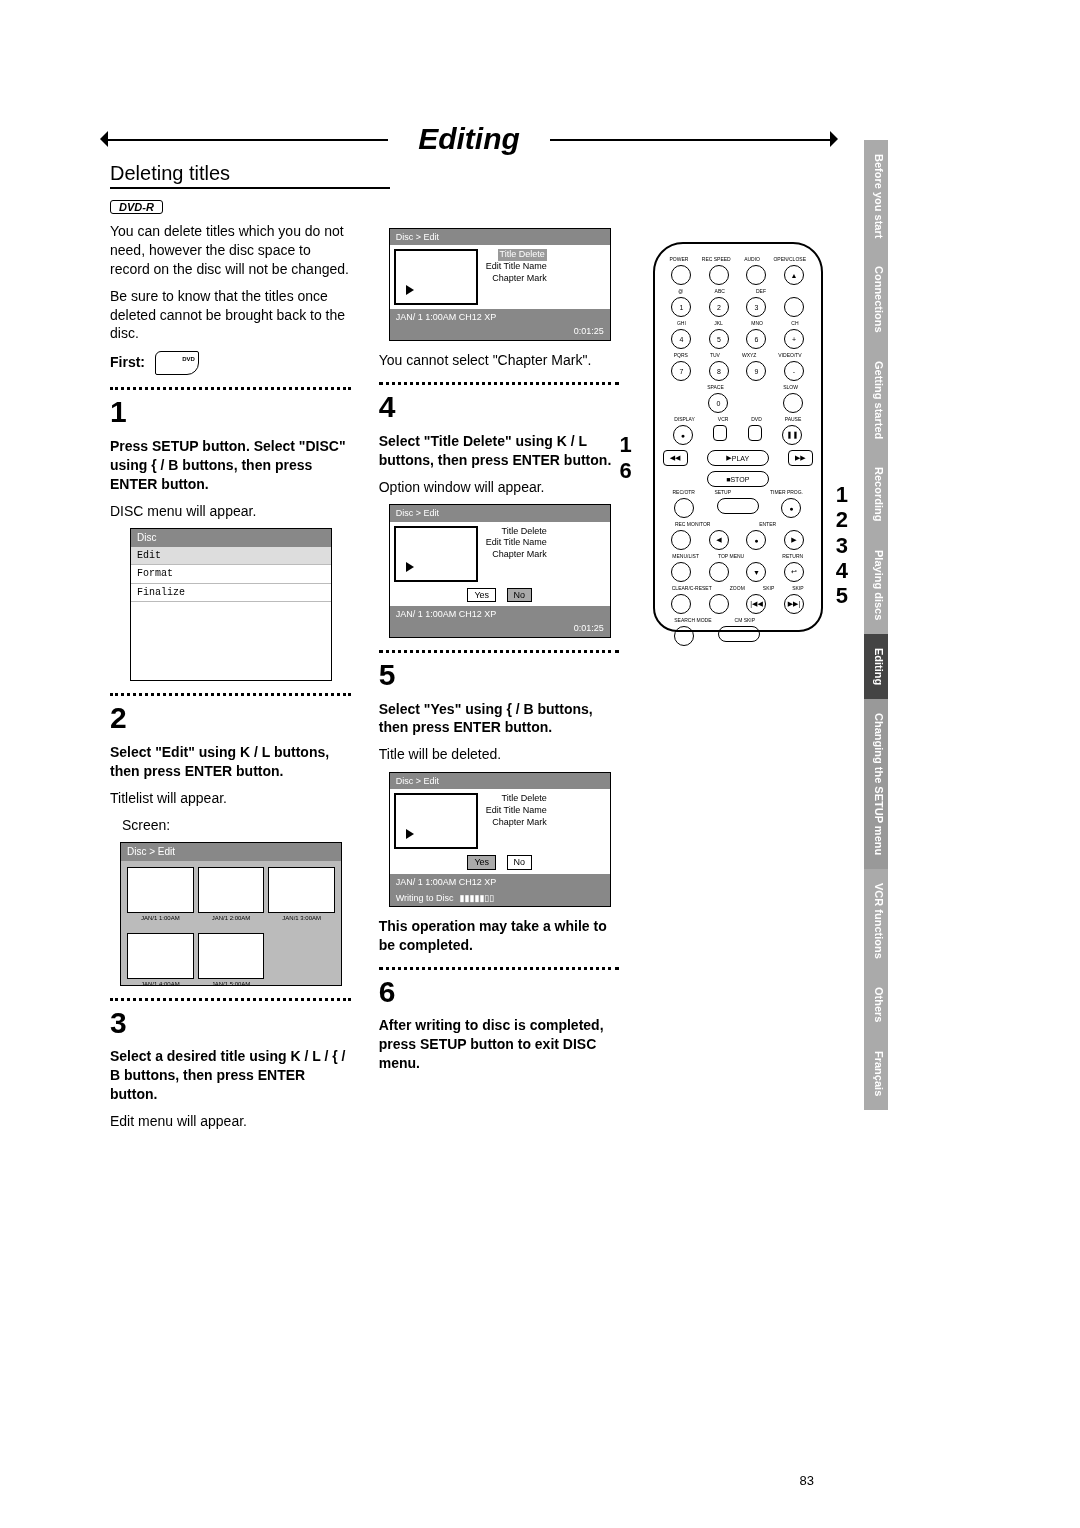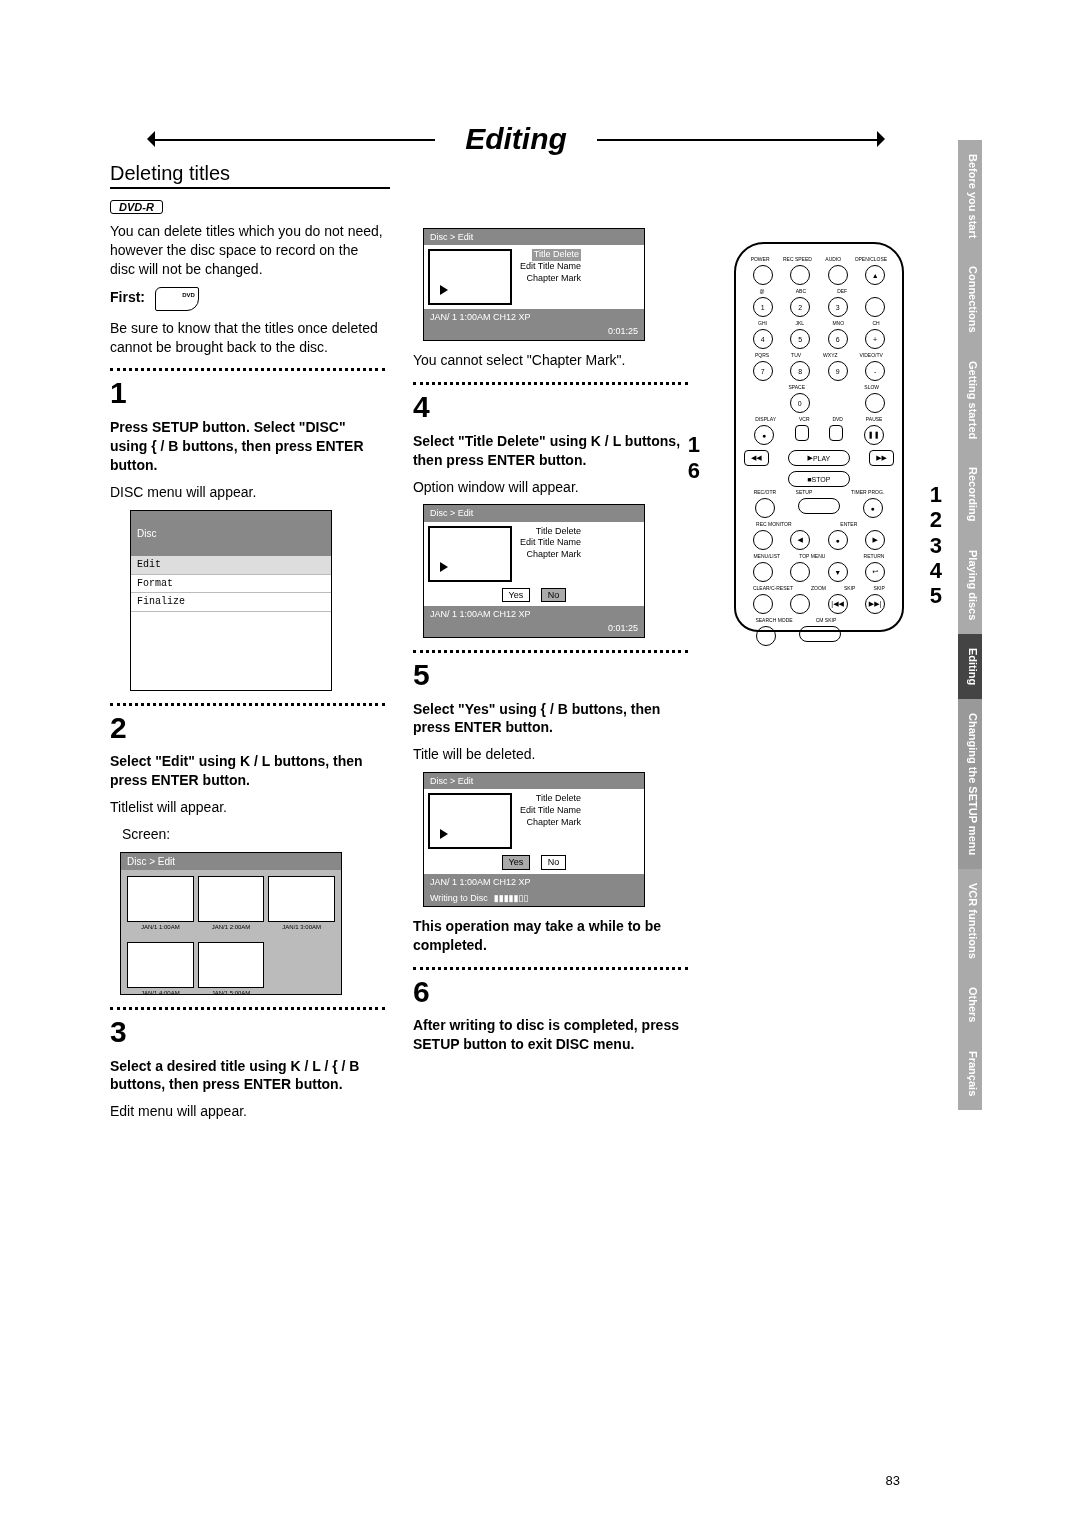--- a/index.html
+++ b/index.html
@@ -4,21 +4,21 @@
 <style>
   body {
     margin: 0;
     padding: 0;
     background: #ffffff;
     font-family: Arial, Helvetica, sans-serif;
     width: 1080px;
     color: #000;
   }
   .page {
-    width: 982px;
+    width: 888px;
     height: 1528px;
     position: relative;
     box-sizing: border-box;
     padding: 120px 60px 40px 110px;
   }
   .title-ribbon {
     text-align: center;
     margin-bottom: 4px;
   }
   .title-ribbon-inner {
@@ -113,21 +113,21 @@
     margin:0 0 4px;
   }
   .ui-box{
     border:1px solid #000;
     width:200px;
     margin:6px 0 10px 20px;
     font-size:10px;
   }
   .ui-box .ui-title{
     background:#888; color:#fff;
-    padding:16px 6px;
+    padding:2px 6px;
   }
   .ui-box .ui-row{
     padding:2px 6px;
     border-bottom:1px solid #bbb;
     font-family:Liberation Mono, monospace;
   }
   .ui-box .ui-row:last-child{border-bottom:none;}
   .ui-box .ui-body{
     min-height:70px;
     padding:4px 6px;
@@ -259,21 +259,21 @@
   .tab-c{background:#aaa;}
   .tab-d{background:#aaa;}
   .tab-e{background:#aaa;}
   .tab-f{background:#444;}
   .tab-g{background:#999;}
   .tab-h{background:#aaa;}
   .tab-i{background:#aaa;}
   .tab-j{background:#aaa;}
   .page-num{
     position:absolute;
-    right:82px;
+    right:74px;
     bottom:40px;
     font-size:13px;
   }
   .play-tri{
     display:inline-block;
     width:0;height:0;
     border-left:8px solid #000;
     border-top:5px solid transparent;
     border-bottom:5px solid transparent;
     margin:4px 6px;
@@ -295,25 +295,25 @@
 </div>
 
 
 <div class="section-heading">Deleting titles</div>
 <span class="badge">DVD-R</span>
 
 <div class="columns">
 
   <div class="col">
     <p>You can delete titles which you do not need, however the disc space to record on the disc will not be changed.</p>
+    <p>Be sure to know that the titles once deleted cannot be brought back to the disc.</p>
     <p>
       <span class="first-label">First:</span>
       <span class="first-icon"></span>
     </p>
-    <p>Be sure to know that the titles once deleted cannot be brought back to the disc.</p>
 
     <hr class="step-sep">
     <div class="step-num">1</div>
     <p class="bold">Press SETUP button. Select "DISC" using { / B buttons, then press ENTER button.</p>
     <p>DISC menu will appear.</p>
 
     <div class="ui-box">
       <div class="ui-title">Disc</div>
       <div class="ui-row" style="background:#ddd;">Edit</div>
       <div class="ui-row">Format</div>

